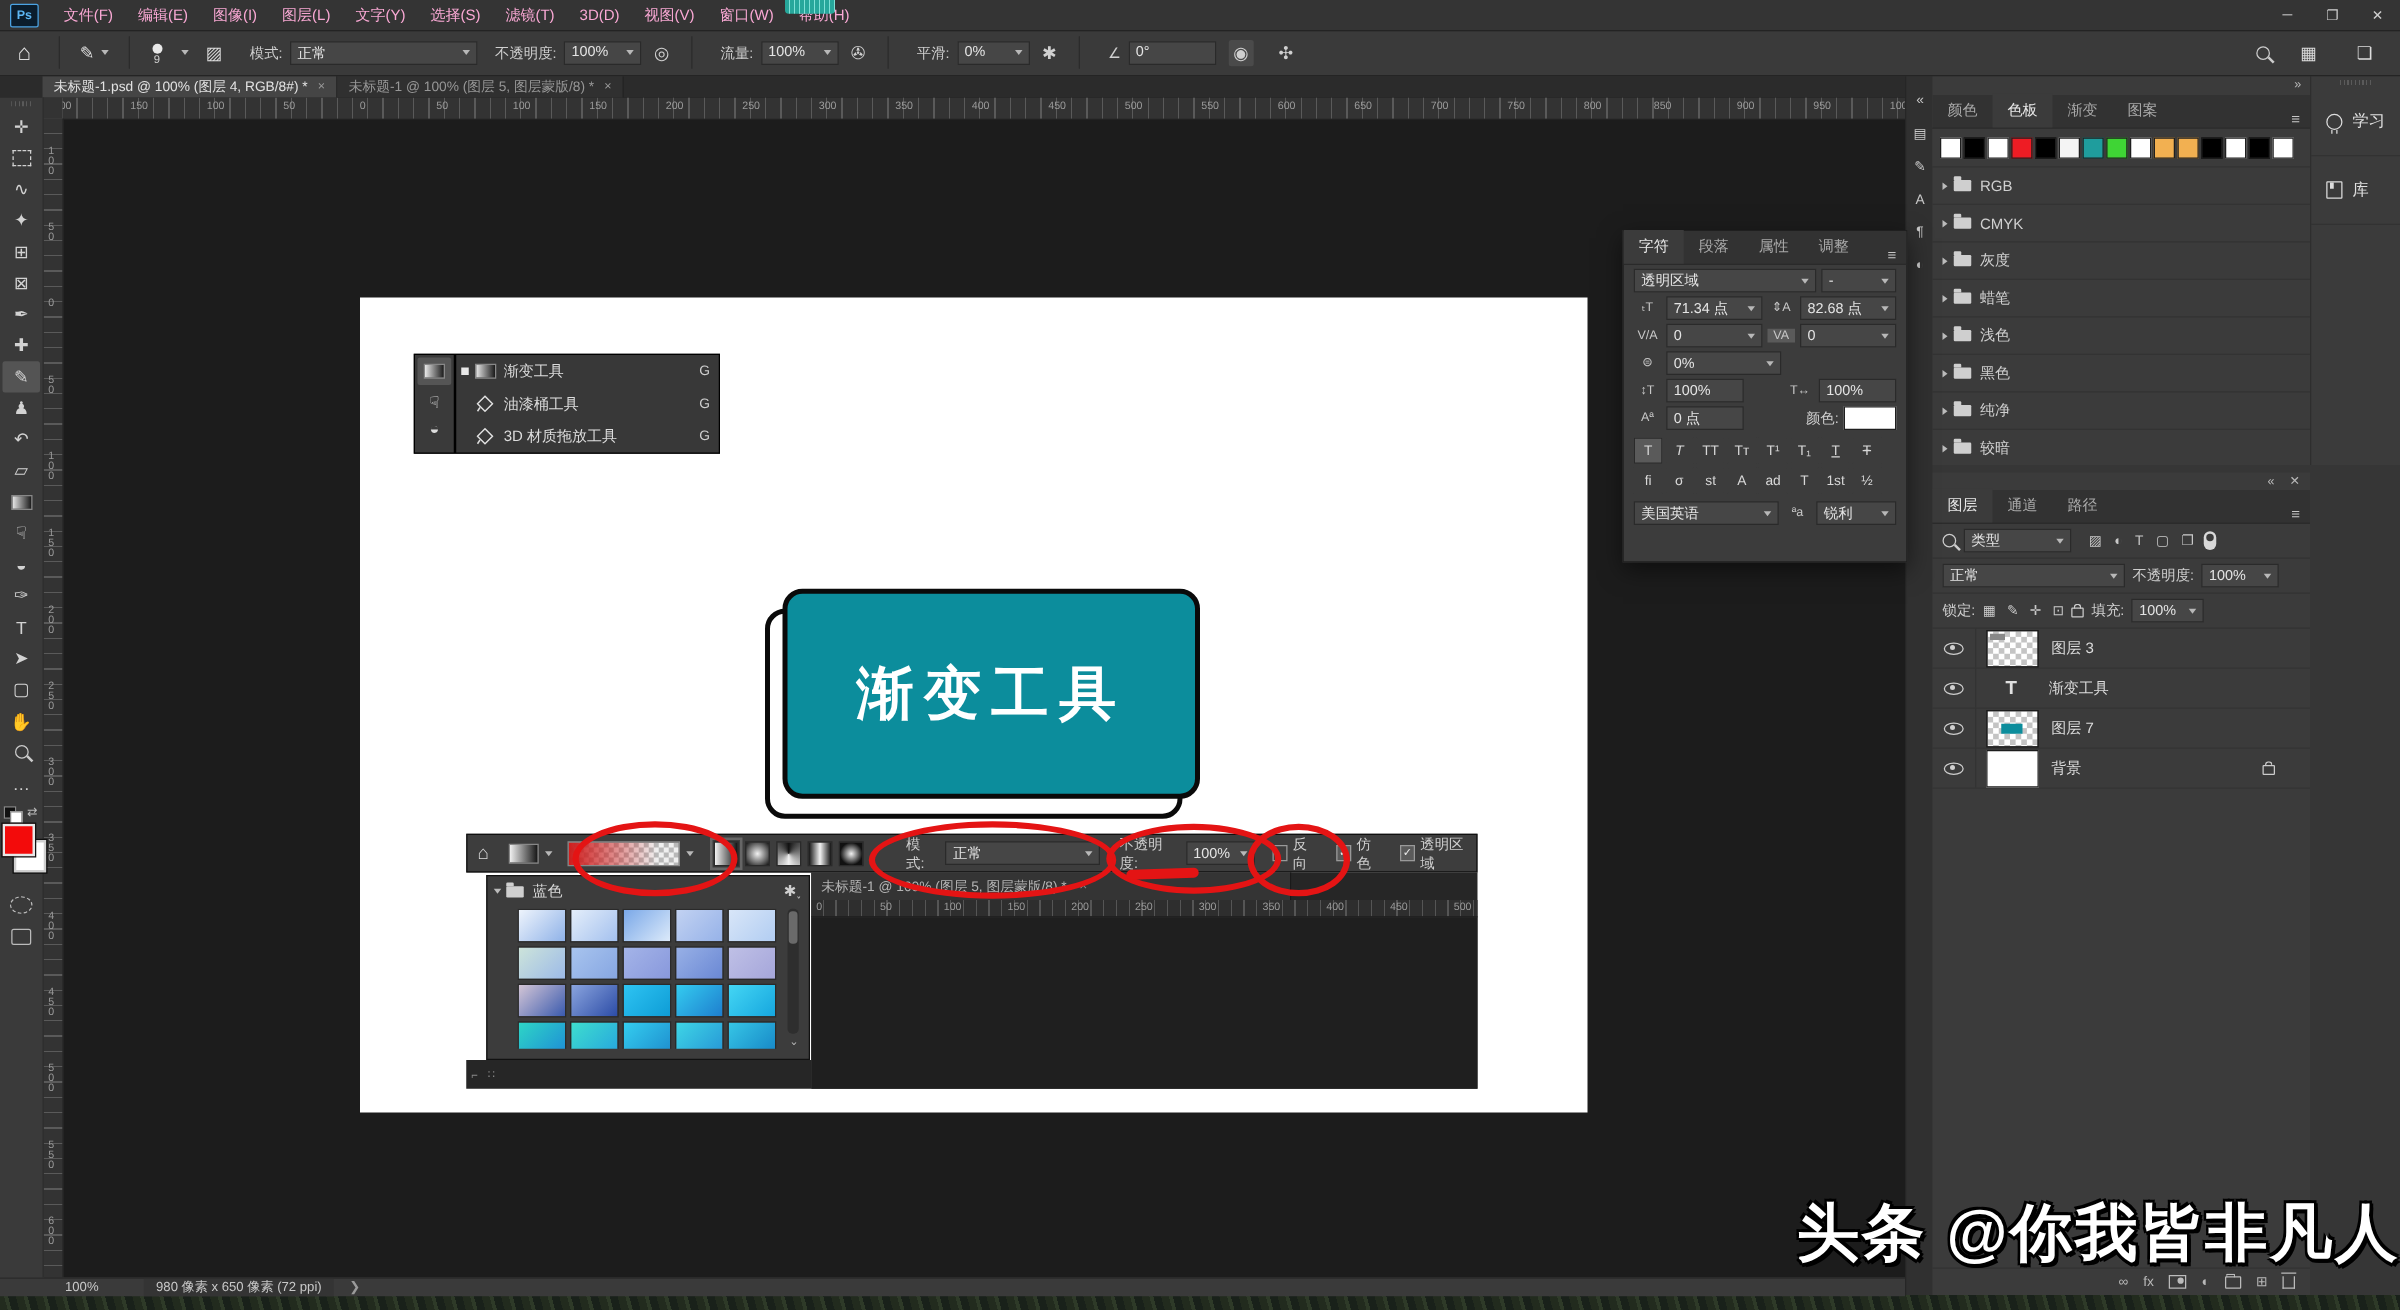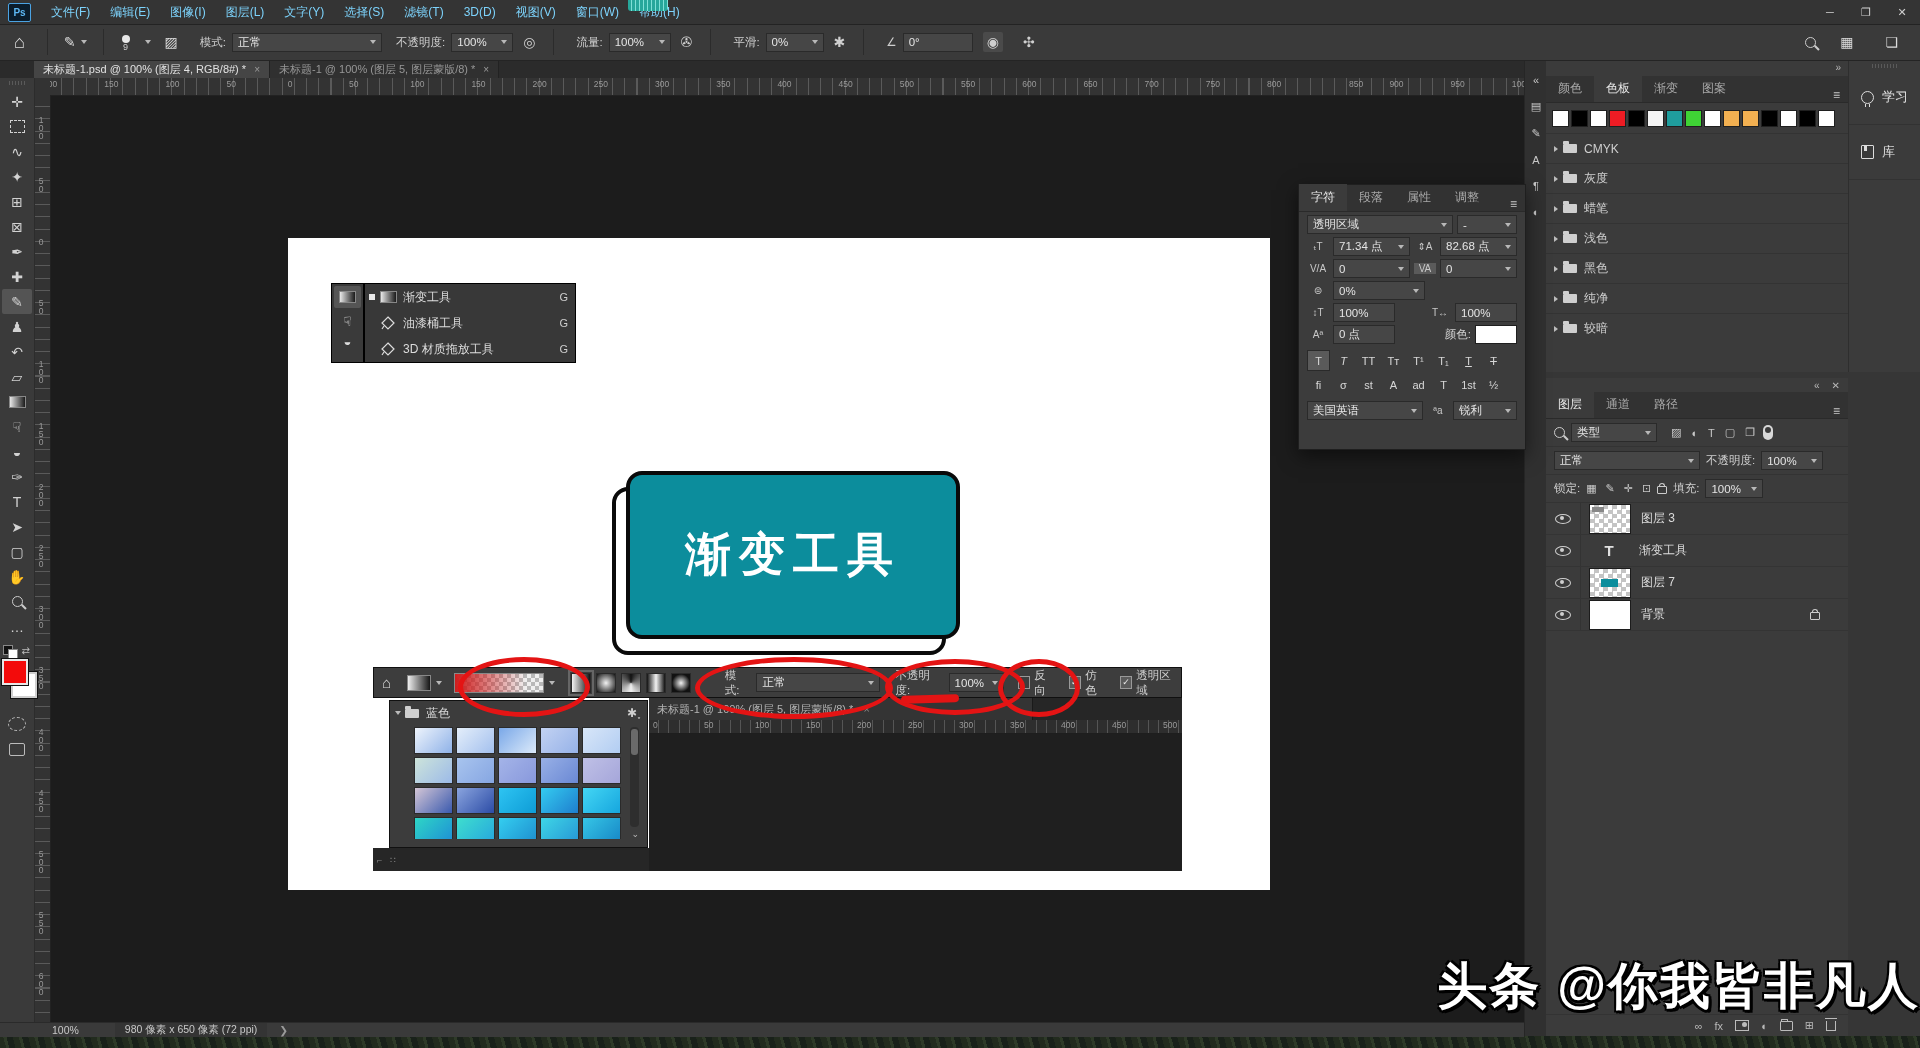--- a/index.html
+++ b/index.html
@@ -7,21 +7,21 @@
   .abs{position:absolute}
   .row{display:flex;align-items:center}
   .tri{width:0;height:0;border-left:3.5px solid transparent;border-right:3.5px solid transparent;border-top:4.5px solid #b8b8b8;display:inline-block;margin-left:5px}
   .dd{display:inline-flex;align-items:center;justify-content:space-between;background:#464646;border:1px solid #2a2a2a;color:#e4e4e4;font-size:11.5px;height:19px;padding:0 5px;box-sizing:border-box}
   .field{background:#464646;border:1px solid #2a2a2a;color:#e4e4e4;font-size:11.5px;height:19px;padding:0 5px;box-sizing:border-box;display:inline-flex;align-items:center}
   .lbl{color:#cfcfcf;font-size:11.5px}
   .dim{color:#9a9a9a}
   
   #menubar{left:0;top:0;width:1920px;height:24px;background:#343434;border-bottom:1px solid #232323;display:flex;align-items:center;z-index:20}
   .ps-logo{width:21px;height:17px;margin:0 10px 0 8px;border:1px solid #4ba3e3;border-radius:2px;background:#0b1d2c;color:#5db7f3;font-size:10px;font-weight:bold;display:flex;align-items:center;justify-content:center}
-  .menu-item{color:#7dd3fc;font-size:12px;padding:0 10px;height:24px;display:flex;align-items:center;cursor:default}
+  .menu-item{color:#f9a8d4;font-size:12px;padding:0 10px;height:24px;display:flex;align-items:center;cursor:default}
   #winctrl{margin-left:auto;display:flex}
   #winctrl span{width:36px;height:24px;display:flex;align-items:center;justify-content:center;color:#cfcfcf;font-size:11px}
   #tealwidget{left:628px;top:0;width:40px;height:11px;background:repeating-linear-gradient(90deg,#27a79b 0 3px,#7fe0d6 3px 4px);border-radius:0 0 3px 3px;z-index:30}
   
   #optionsbar{left:0;top:24px;width:1920px;height:36px;background:#3a3a3a;border-bottom:1px solid #242424;display:flex;align-items:center;z-index:19}
   .ob-home{color:#dcdcdc;font-size:18px;margin:0 14px 0 14px}
   .ob-sep{width:1px;height:26px;background:#2b2b2b;margin:0 8px}
   .ob-chip{color:#dcdcdc;font-size:14px;display:inline-flex;align-items:center;margin:0 8px}
   .dotp{width:8px;height:8px;border-radius:50%;background:#e8e8e8;display:inline-block}
   .ob-brush{display:inline-flex;flex-direction:column;align-items:center;margin:0 10px;position:relative;top:1px}
@@ -328,21 +328,21 @@
     <div class="hrlabel" style="left: 666.2px;">350</div>
     <div class="hrlabel" style="left: 727.4px;">400</div>
     <div class="hrlabel" style="left: 788.6px;">450</div>
     <div class="hrlabel" style="left: 849.8px;">500</div>
     <div class="hrlabel" style="left: 911px;">550</div>
     <div class="hrlabel" style="left: 972.2px;">600</div>
     <div class="hrlabel" style="left: 1033.4px;">650</div>
     <div class="hrlabel" style="left: 1094.6px;">700</div>
     <div class="hrlabel" style="left: 1155.8px;">750</div>
     <div class="hrlabel" style="left: 1217px;">800</div>
-    <div class="hrlabel" style="left: 1299px; text-align: center;">850</div>
+    <div class="hrlabel" style="left: 1273px; text-align: center;">850</div>
     <div class="hrlabel" style="left: 1339.4px;">900</div>
     <div class="hrlabel" style="left: 1400.6px;">950</div>
     <div class="hrlabel" style="left: 1461.8px;">1000</div>
   </div>
 <div id="vruler" class="abs">
     <div class="vrlabel" style="top: 20.6px;">1
 0
 0</div>
     <div class="vrlabel" style="top: 81.8px;">5
 0</div>
@@ -572,20 +572,25 @@
       <div class="sw" style="background: rgb(242, 176, 81);"></div>
       <div class="sw" style="background: rgb(0, 0, 0);"></div>
       <div class="sw" style="background: rgb(255, 255, 255);"></div>
       <div class="sw" style="background: rgb(0, 0, 0);"></div>
       <div class="sw" style="background: rgb(255, 255, 255);"></div>
     </div>
   <div id="swgroups">
       <div class="swgroup">
         <div class="ptri" style="transform: none;"></div>
         <div class="folder"></div>
+        <div>RGB</div>
+      </div>
+      <div class="swgroup">
+        <div class="ptri" style="transform: none;"></div>
+        <div class="folder"></div>
         <div>CMYK</div>
       </div>
       <div class="swgroup">
         <div class="ptri" style="transform: none;"></div>
         <div class="folder"></div>
         <div>灰度</div>
       </div>
       <div class="swgroup">
         <div class="ptri" style="transform: none;"></div>
         <div class="folder"></div>

